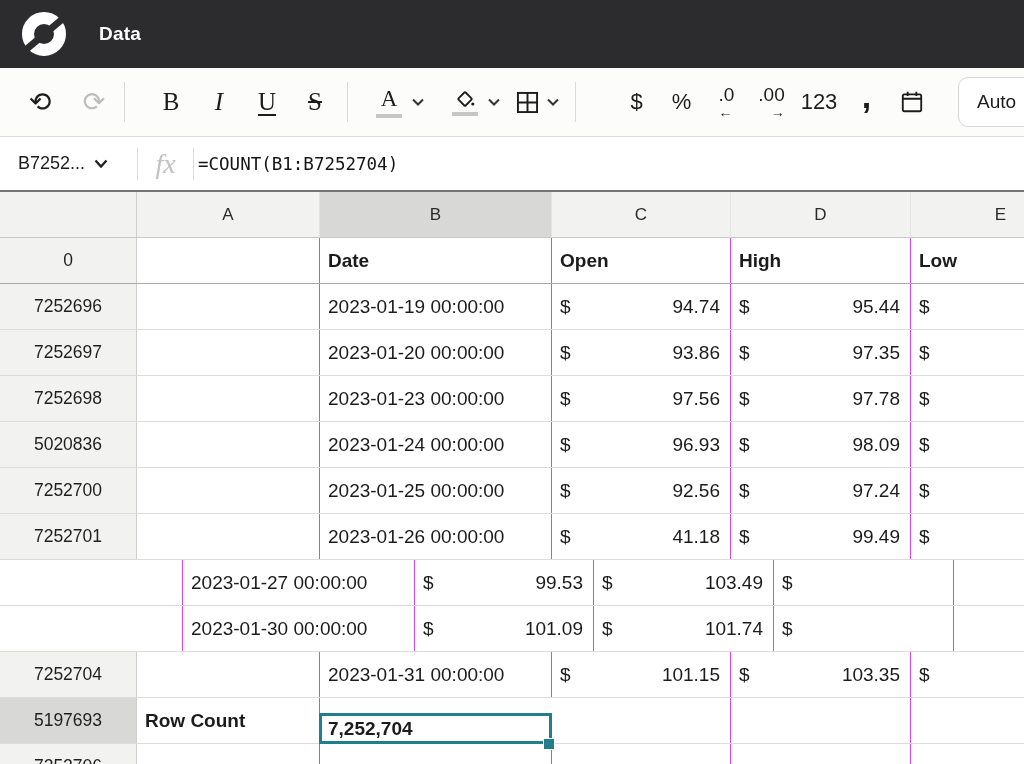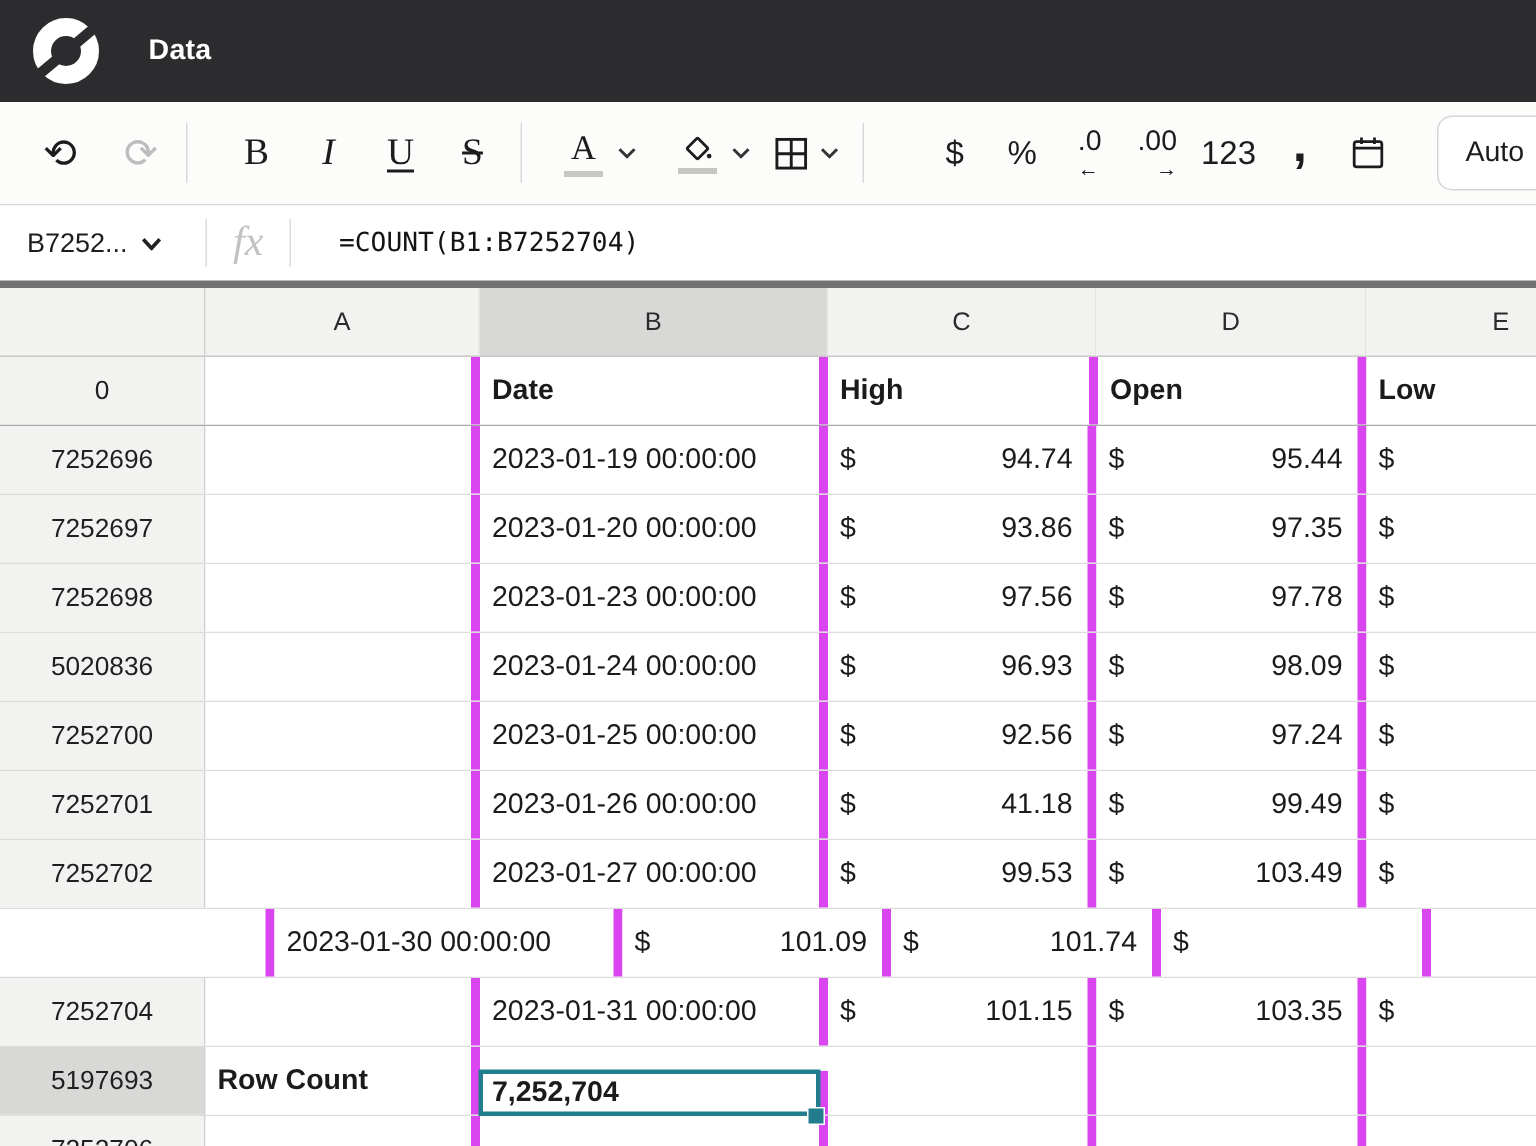--- a/index.html
+++ b/index.html
@@ -33,41 +33,41 @@
   .ml14{margin-left:14px;} .ml16{margin-left:16px;} .ml24{margin-left:24px;} .ml30{margin-left:30px;}
   .fmt { font-size:22px; font-weight:400; }
   .decinc { display:flex; flex-direction:column; align-items:center; line-height:1; cursor:pointer; }
   .decinc .num { font-size:19px; }
   .decinc .arr { font-size:14px; margin-top:1px; }
   .comma-glyph { font-size:34px; font-weight:700; line-height:0.6; transform:translateY(-6px); }
   .auto-btn { margin-left:24px; height:50px; border:1.5px solid #d6d6d6; border-radius:10px; background:#fff;
               display:flex; align-items:center; padding:0 18px; font-size:19px; color:#1c1c1c; cursor:pointer; flex:none; width:110px; }
 
   
-  .formulabar { height:55px; background:#fff; border-bottom:5px solid #737373; display:flex; align-items:center; flex:none; }
+  .formulabar { height:55px; background:#fff; border-bottom:2px solid #737373; display:flex; align-items:center; flex:none; }
   .namebox { width:137px; height:100%; display:flex; align-items:center; padding-left:18px; gap:9px; cursor:pointer; flex:none; }
   .namebox .ref { font-size:18px; color:#1c1c1c; }
   .fb-div { width:1px; height:32px; background:#dcdcdc; flex:none; }
   .fx { width:55px; text-align:center; font-family:"Liberation Serif", serif; font-style:italic; font-size:28px; color:#c2c2c2; flex:none; }
-  .formula { margin-left:32px; font-family:"DejaVu Sans Mono", monospace; font-size:17.5px; color:#141414; white-space:pre; cursor:text; }
+  .formula { margin-left:4px; font-family:"DejaVu Sans Mono", monospace; font-size:17.5px; color:#141414; white-space:pre; cursor:text; }
 
   
   .grid { flex:1; overflow:hidden; position:relative; background:#fff; }
   .colheaders { display:flex; height:46px; width:1091px; }
   .corner { width:137px; height:100%; background:#f2f2f0; border-right:1px solid #cfcfcd; border-bottom:1px solid #c8c8c6; flex:none; }
   .colhdr { height:100%; background:#f2f2f0; border-right:1px solid #e3e3e1; border-bottom:1px solid #c8c8c6;
             display:flex; align-items:center; justify-content:center; font-size:17px; color:#2b2b2b; cursor:pointer; flex:none; }
   .colhdr.sel { background:#d8d8d6; }
   .rows { height:526px; overflow:hidden; width:1091px; }
   .grid-row { display:flex; height:46px; border-bottom:1px solid #dcdcda; width:1091px; }
   .grid-row.frozen { border-bottom:1px solid #a9a9a9; }
   .row-hdr { width:137px; background:#f2f2f0; border-right:1px solid #cfcfcd; display:flex; align-items:center; justify-content:center;
              font-size:17.5px; color:#1f1f1f; cursor:pointer; flex:none; }
   .row-hdr.sel { background:#d8d8d6; }
-  .cell { border-right:6px solid #d946ef; display:flex; align-items:center; padding:0 10px 0 8px;
+  .cell { border-right:1px solid #d946ef; display:flex; align-items:center; padding:0 10px 0 8px;
           font-size:19px; color:#1b1b1b; background:#fff; cursor:cell; flex:none; overflow:hidden; white-space:nowrap; }
   .w-a{width:183px;} .w-b{width:232px;} .w-c{width:179px;} .w-d{width:180px;} .w-e{width:180px;}
   .bold { font-weight:700; }
   .currency { justify-content:space-between; }
   .sel-cell { position:relative; overflow:visible;margin-top:16px; }
   .sel-border { position:absolute; inset:-1px; border:3px solid #227d8d; pointer-events:none; z-index:3; }
   .fill-handle { position:absolute; width:12px; height:12px; background:#227d8d; border:1.5px solid #fff;
                  right:-4px; bottom:-7px; z-index:4; cursor:crosshair; }
 </style>
 </head>
@@ -183,22 +183,22 @@
         <div class="colhdr w-b sel">B</div>
         <div class="colhdr w-c">C</div>
         <div class="colhdr w-d">D</div>
         <div class="colhdr w-e">E</div>
       </div>
     <div class="rows" id="rows">
         <div class="grid-row frozen">
           <div class="row-hdr">0</div>
           <div class="cell w-a"></div>
           <div class="cell w-b bold">Date</div>
+          <div class="cell w-c bold">Open</div>
           <div class="cell w-d bold">High</div>
-          <div class="cell w-c bold">Open</div>
           <div class="cell w-e bold">Low</div>
         </div>
         <div class="grid-row">
           <div class="row-hdr">7252696</div>
           <div class="cell w-a"></div>
           <div class="cell w-b">2023-01-19 00:00:00</div>
           <div class="cell w-c currency">
             <span>$</span>
             <span>94.74</span>
           </div>
@@ -290,21 +290,20 @@
           <div class="cell w-d currency">
             <span>$</span>
             <span>99.49</span>
           </div>
           <div class="cell w-e currency">
             <span>$</span>
             <span></span>
           </div>
         </div>
         <div class="grid-row">
-          <div class="row-hdr">7252702</div>
           <div class="cell w-a"></div>
           <div class="cell w-b">2023-01-27 00:00:00</div>
           <div class="cell w-c currency">
             <span>$</span>
             <span>99.53</span>
           </div>
           <div class="cell w-d currency">
             <span>$</span>
             <span>103.49</span>
           </div>

